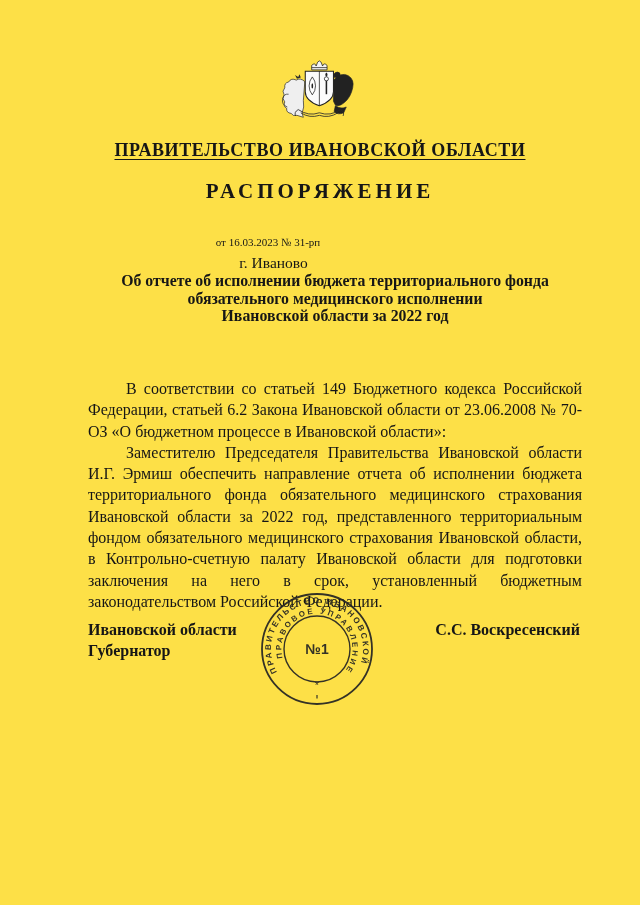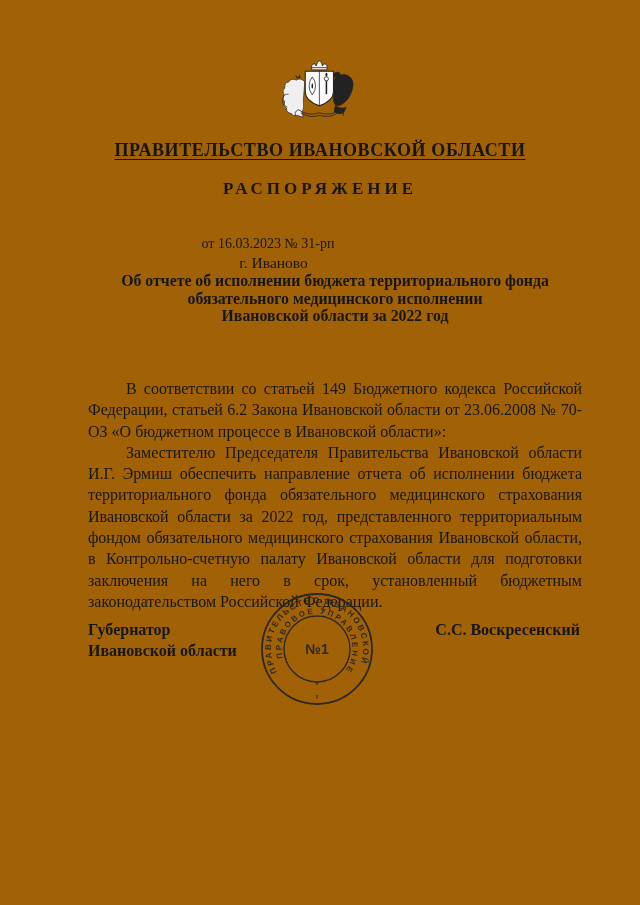--- a/index.html
+++ b/index.html
@@ -1,35 +1,35 @@
 <!DOCTYPE html>
 <html><head>
 <meta charset="utf-8">
 <style>
   html,body{margin:0;padding:0;background:#e9e9e9;}
   .page{
     position:relative;
     width:640px;height:905px;
     margin:0 auto;
-    background:#a16207;
+    background:#fde047;
     font-family:"Liberation Serif","DejaVu Serif",serif;
     color:#161616;
     overflow:hidden;
   }
   .arms{position:absolute;top:58px;left:0;right:0;text-align:center;}
   .org{
     position:absolute;top:140px;left:0;width:640px;text-align:center;
     font-size:18px;font-weight:bold;letter-spacing:0.6px;
     text-decoration:underline;text-underline-offset:3px;
   }
   .doctype{
     position:absolute;top:179px;left:0;width:640px;text-align:center;
-    font-size:17px;font-weight:bold;letter-spacing:4px;
+    font-size:21px;font-weight:bold;letter-spacing:4px;
   }
-  .dateline{position:absolute;top:236px;left:0;width:536px;text-align:center;font-size:14px;}
+  .dateline{position:absolute;top:236px;left:0;width:536px;text-align:center;font-size:11px;}
   .cityline{position:absolute;top:254px;left:0;width:547px;text-align:center;font-size:15.5px;}
   .subject{
     position:absolute;top:272px;left:88px;width:494px;text-align:center;
     font-weight:bold;font-size:15.8px;line-height:17.6px;
   }
   .bodytext{
     position:absolute;top:378px;left:88px;width:494px;
     font-size:16px;line-height:21.3px;text-align:justify;
   }
   .bodytext p{margin:0;text-indent:38px;}
@@ -112,22 +112,22 @@
     <div>Ивановской области за 2022 год</div>
   </div>
 
   <div class="bodytext">
     <p>В соответствии со статьей 149 Бюджетного кодекса Российской Федерации, статьей 6.2 Закона Ивановской области от 23.06.2008 № 70-ОЗ «О бюджетном процессе в Ивановской области»:</p>
     <p>Заместителю Председателя Правительства Ивановской области И.Г. Эрмиш обеспечить направление отчета об исполнении бюджета территориального фонда обязательного медицинского страхования Ивановской области за 2022 год, представленного территориальным фондом обязательного медицинского страхования Ивановской области, в Контрольно-счетную палату Ивановской области для подготовки заключения на него в срок, установленный бюджетным законодательством Российской Федерации.</p>
   </div>
 
   <div class="sigrow">
     <div class="sigpos">
+      <div>Ивановской области</div>
       <div>Губернатор</div>
-      <div>Ивановской области</div>
     </div>
     <div class="signame">С.С. Воскресенский</div>
   </div>
 
   <div class="stamp">
     <svg width="130" height="130" viewBox="0 0 130 130" xmlns="http://www.w3.org/2000/svg" xmlns:xlink="http://www.w3.org/1999/xlink" aria-hidden="true">
       <defs>
         <path id="stamp-arc-outer" d="M 25.2,88 A 46,46 0 1 1 104.8,88" fill="none"></path>
         <path id="stamp-arc-inner" d="M 30.7,74.2 A 35.5,35.5 0 1 1 90.1,90.1" fill="none"></path>
       </defs>

